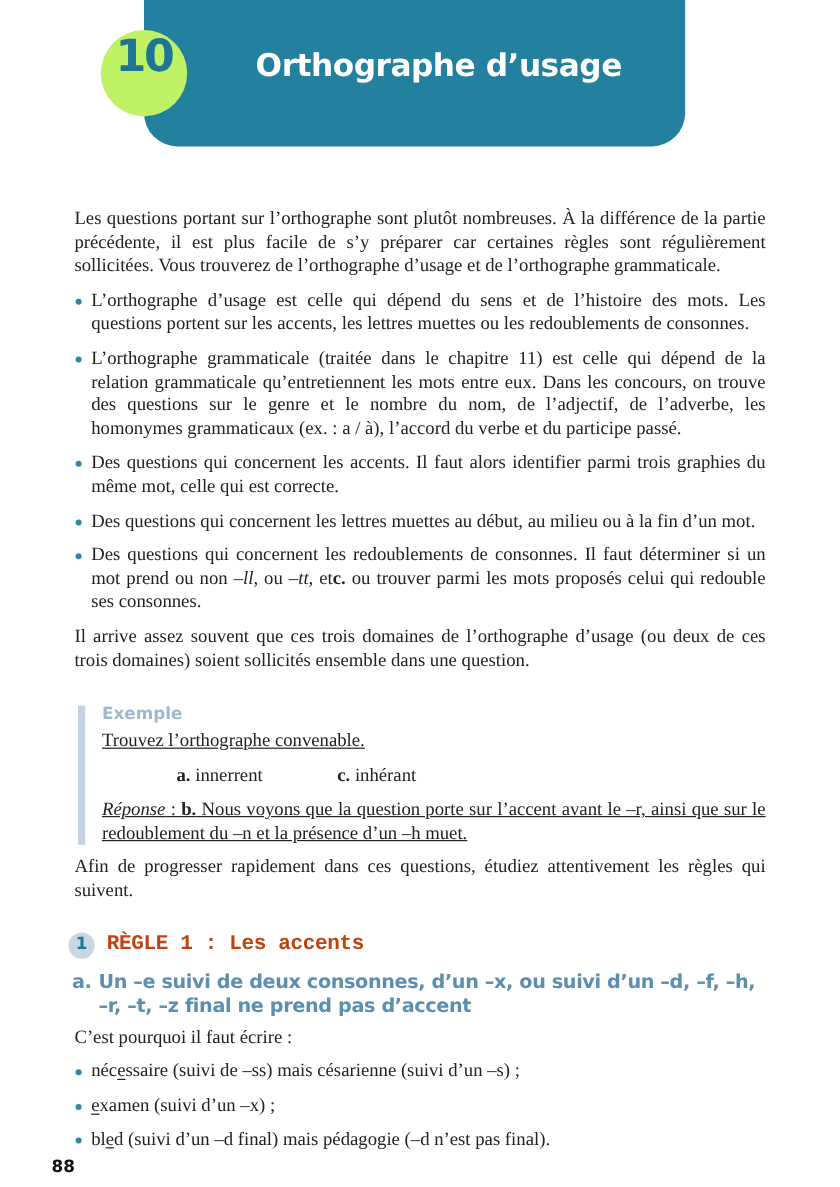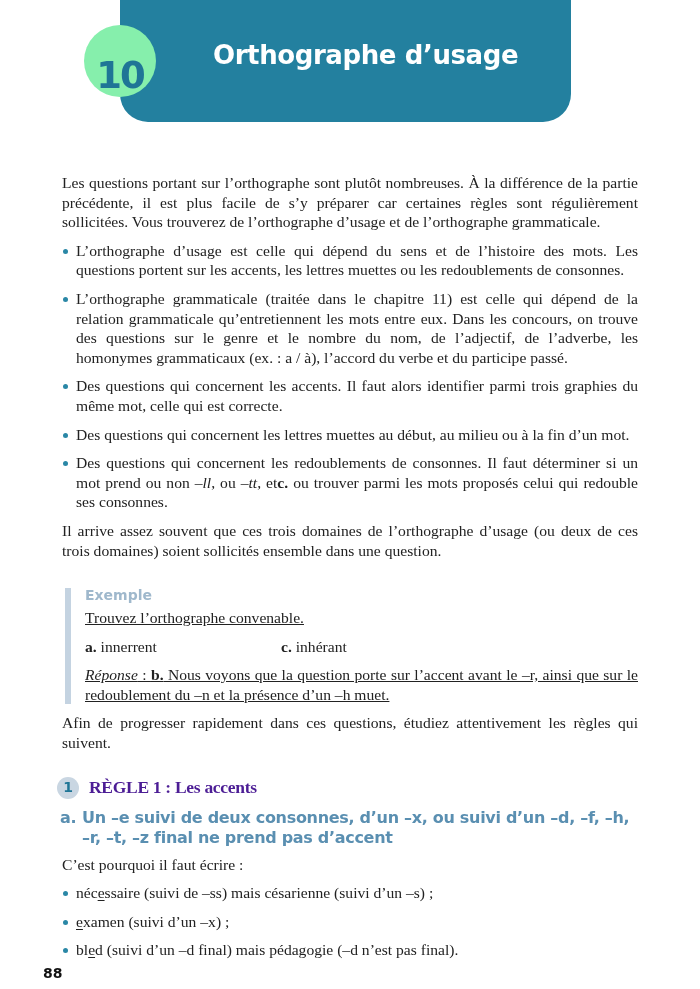--- a/index.html
+++ b/index.html
@@ -2,47 +2,47 @@
 <html><head>
 <meta charset="utf-8">
 <style>
   html, body { margin: 0; padding: 0; background: #ffffff; }
   body { width: 700px; height: 989px; position: relative; overflow: hidden;
          font-family: "DejaVu Serif", "Liberation Serif", serif; color: #222; }
 
   .banner { position: absolute; left: 120px; top: 0; width: 451px; height: 122px;
             background: #23809f; border-bottom-left-radius: 28px; border-bottom-right-radius: 28px; }
   .chapter-circle { position: absolute; left: 84px; top: 25px; width: 72px; height: 72px;
-            border-radius: 50%; background: #86efac; display: flex; align-items: flex-end; justify-content: center;
+            border-radius: 50%; background: #bef264; display: flex; align-items: flex-start; justify-content: center;
             font-family: "DejaVu Sans", sans-serif; font-weight: bold; font-size: 37px; color: #1f7596; letter-spacing: -2px; }
   .chapter-title { position: absolute; left: 213px; top: 40px; color: #ffffff;
             font-family: "DejaVu Sans", sans-serif; font-weight: bold; font-size: 26px; letter-spacing: -0.4px; }
 
   .content { position: absolute; left: 62px; top: 173px; width: 576px;
              font-family: "Liberation Serif", serif; font-size: 15.6px; line-height: 19.6px; }
   .content p { margin: 0 0 9px 0; text-align: justify; }
   ul.bullets { list-style: none; margin: 0 0 8px 0; padding: 0; }
   ul.bullets li { position: relative; padding-left: 14px; margin-bottom: 9px; text-align: justify; }
   ul.bullets li .dot { position: absolute; left: 1px; top: 8px; width: 5px; height: 5px; border-radius: 50%; background: #2a87a6; }
 
   .example { position: relative; margin: 26px 0 6px 3px; padding-left: 20px; }
   .example .bar { position: absolute; left: 0; top: 2px; bottom: 0; width: 6px; background: #c4d3e1; }
   .example .label { font-family: "DejaVu Sans", sans-serif; font-weight: bold; font-size: 14px;
             color: #9fb8cc; margin-bottom: 4px; line-height: 18px; }
   .example p { margin: 0 0 9px 0; text-decoration: underline; }
-  .choices { display: flex; margin-bottom: 9px; }
+  .choices { display: flex; margin-bottom: 9px; text-align: center; }
   .choices .choice { width: 196px; }
   .choices .choice:last-child { width: auto; }
   .choices b { font-weight: bold; }
 
   .rule-heading { display: flex; align-items: center; margin-top: 24px; margin-left: -5px; }
   .rule-num { width: 22px; height: 22px; border-radius: 50%; background: #c9d6e2; color: #1f7596;
               font-family: "DejaVu Sans", sans-serif; font-weight: bold; font-size: 14px;
               display: flex; align-items: center; justify-content: center; margin-right: 10px; }
-  .rule-title { font-family: Liberation Serif, serif; font-weight: bold; font-size: 17.5px; color: #4c1d95; letter-spacing: -0.3px; }
+  .rule-title { font-family: Liberation Mono, monospace; font-weight: bold; font-size: 17.5px; color: #c2410c; letter-spacing: -0.3px; }
   .sub-heading { display: flex; margin-top: 9px; margin-left: -2px; font-family: "DejaVu Sans", sans-serif;
               font-weight: bold; font-size: 16px; line-height: 20px; color: #5a8fb1; letter-spacing: -0.3px; margin-bottom: 7px; }
   .sub-heading .letter { width: 22px; flex: none; }
   .u { text-decoration: underline; text-underline-offset: 2px; }
 
   .page-number { position: absolute; left: 43px; top: 965px; font-family: "DejaVu Sans", sans-serif;
             font-weight: bold; font-size: 14px; color: #111; }
 </style>
 </head>
 <body>

